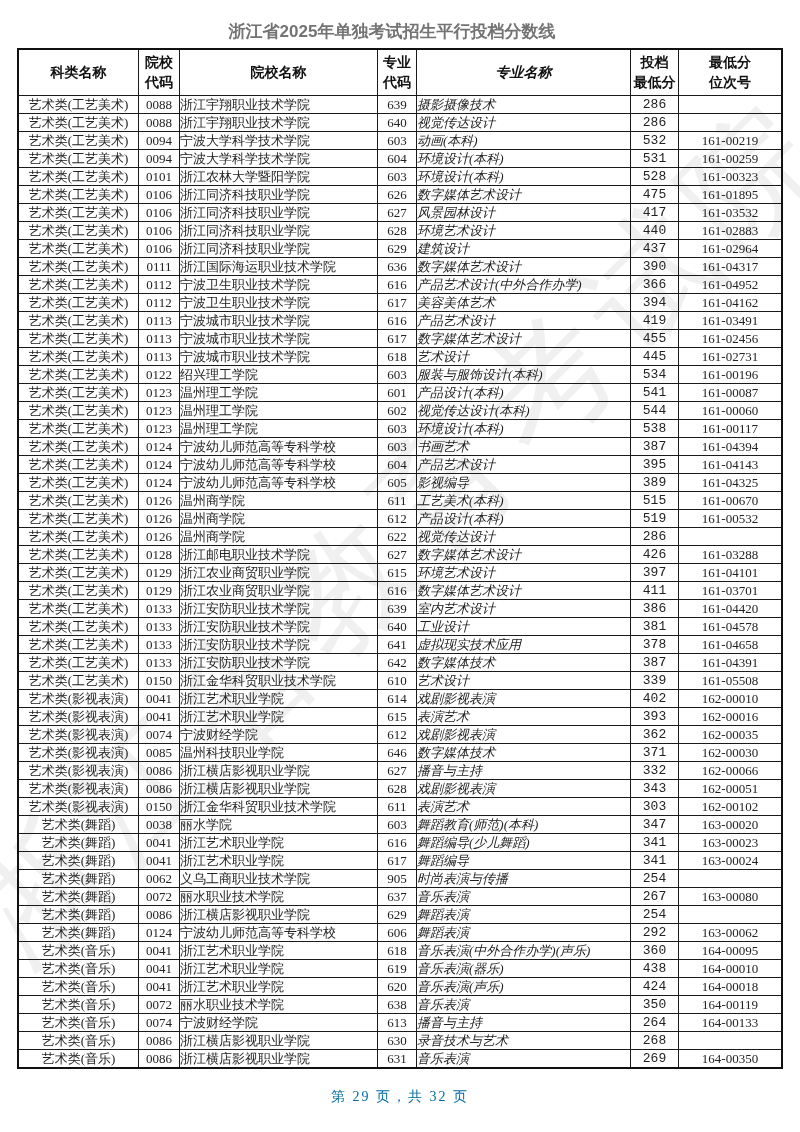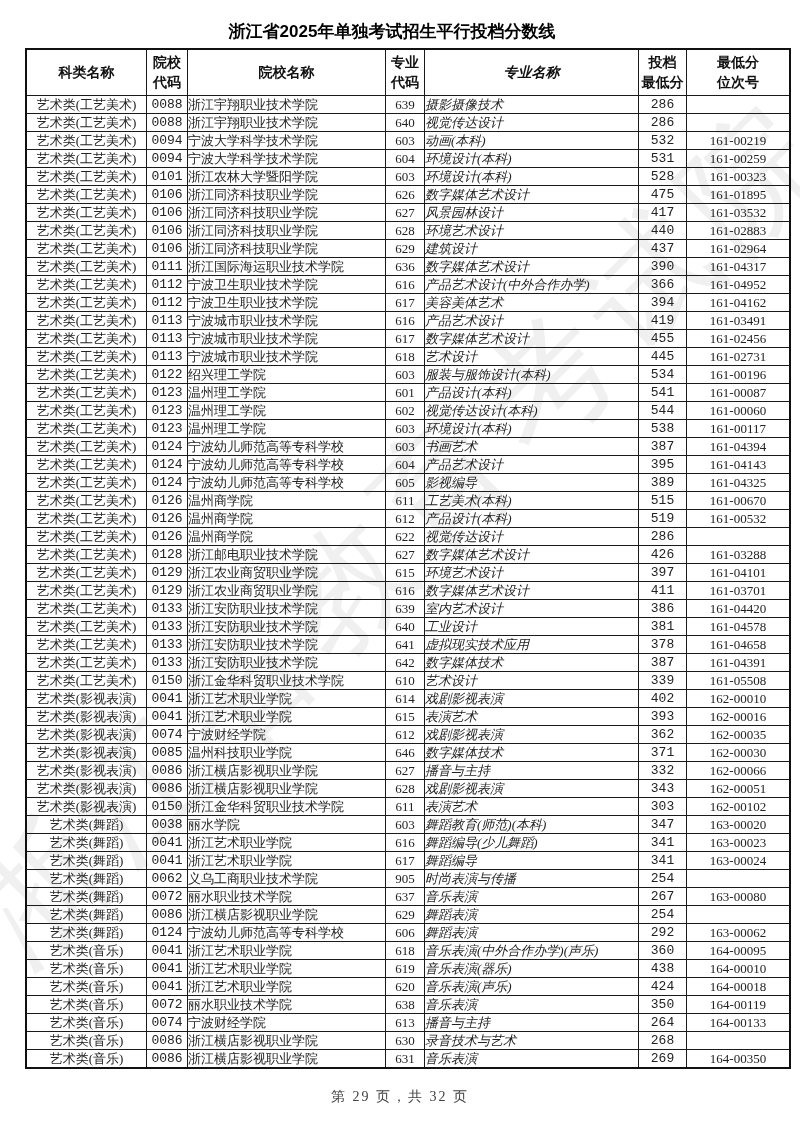--- a/index.html
+++ b/index.html
@@ -27,38 +27,38 @@
     pointer-events:none;
     user-select:none;
   }
   .title{
     position:absolute;
     top:20px;left:0;right:16px;
     text-align:center;
     font-family:"Liberation Sans","DejaVu Sans",sans-serif;
     font-weight:bold;
     font-size:17px;
-    color:#000000;
+    color:#737373;
     z-index:2;
   }
   table.scores{
     position:absolute;
     left:17px;top:48px;
     width:766px;
     border-collapse:collapse;
     table-layout:fixed;
     z-index:1;
     background:transparent;
   }
   table.scores th, table.scores td{
     border:1px solid #1a1a1a;
     overflow:hidden;
     white-space:nowrap;
   }
-  table.scores{border:2px solid #111;margin-left:8px;}
+  table.scores{border:2px solid #111;}
   table.scores th{
     font-family:"Liberation Sans","DejaVu Sans",sans-serif;
     font-weight:bold;
     font-size:14px;
     height:45px;
     text-align:center;
     vertical-align:middle;
     white-space:pre-line;
     line-height:1.4;
     color:#111;
@@ -67,35 +67,35 @@
   table.scores td{
     font-size:13px;
     height:17px;
     line-height:17px;
     vertical-align:middle;
     padding:0;
     color:#222;
   }
   
   .c0{width:119px;}
-  .c1{width:40px;font-family:Liberation Mono, monospace;}
+  .c1{width:40px;}
   .c2{width:197px;}
   .c3{width:38px;}
   .c4{width:213px;font-style:italic;}
   .c5{width:47px;font-family:Liberation Mono, monospace;}
   .c6{width:102px;}
   td.c0,td.c1,td.c3,td.c5,td.c6{text-align:center;}
   td.c2,td.c4{text-align:left;padding-left:4px;}
   .footer{
     position:absolute;
     left:0;right:0;
     top:1088px;
     text-align:center;
     font-size:14px;
-    color:#404040;
+    color:#0369a1;
     letter-spacing:2px;
     z-index:2;
   }
 </style>
 </head>
 <body>
 
 <div class="page">
   <div class="watermark">浙江省教育考试院</div>
 

